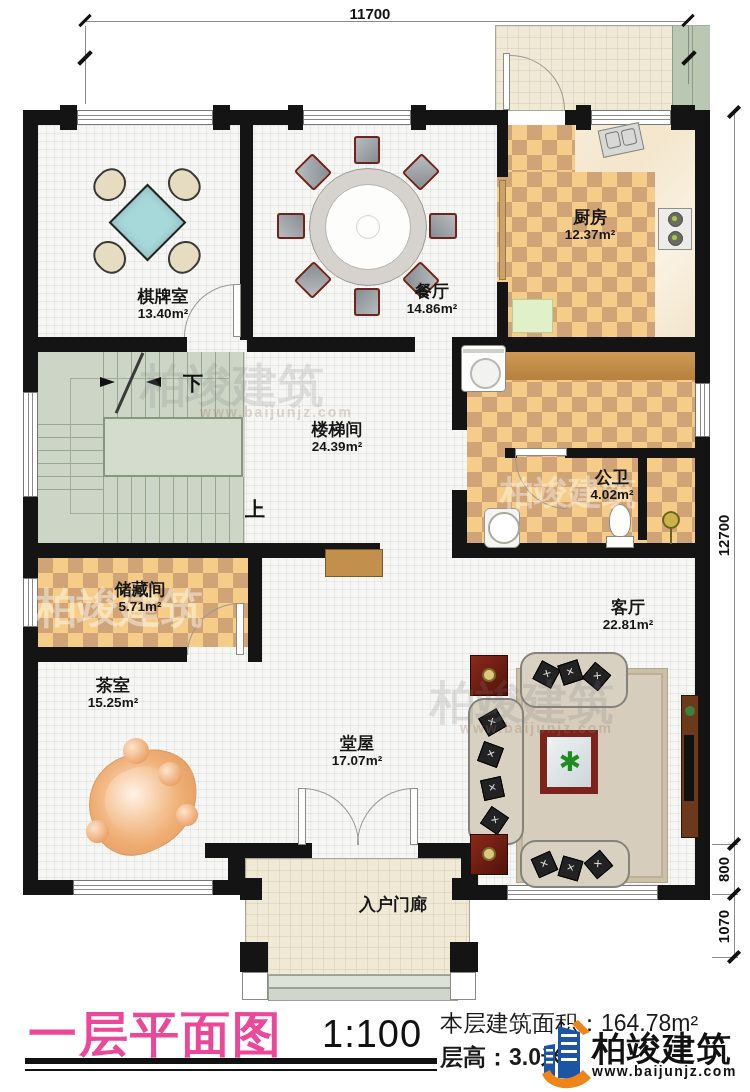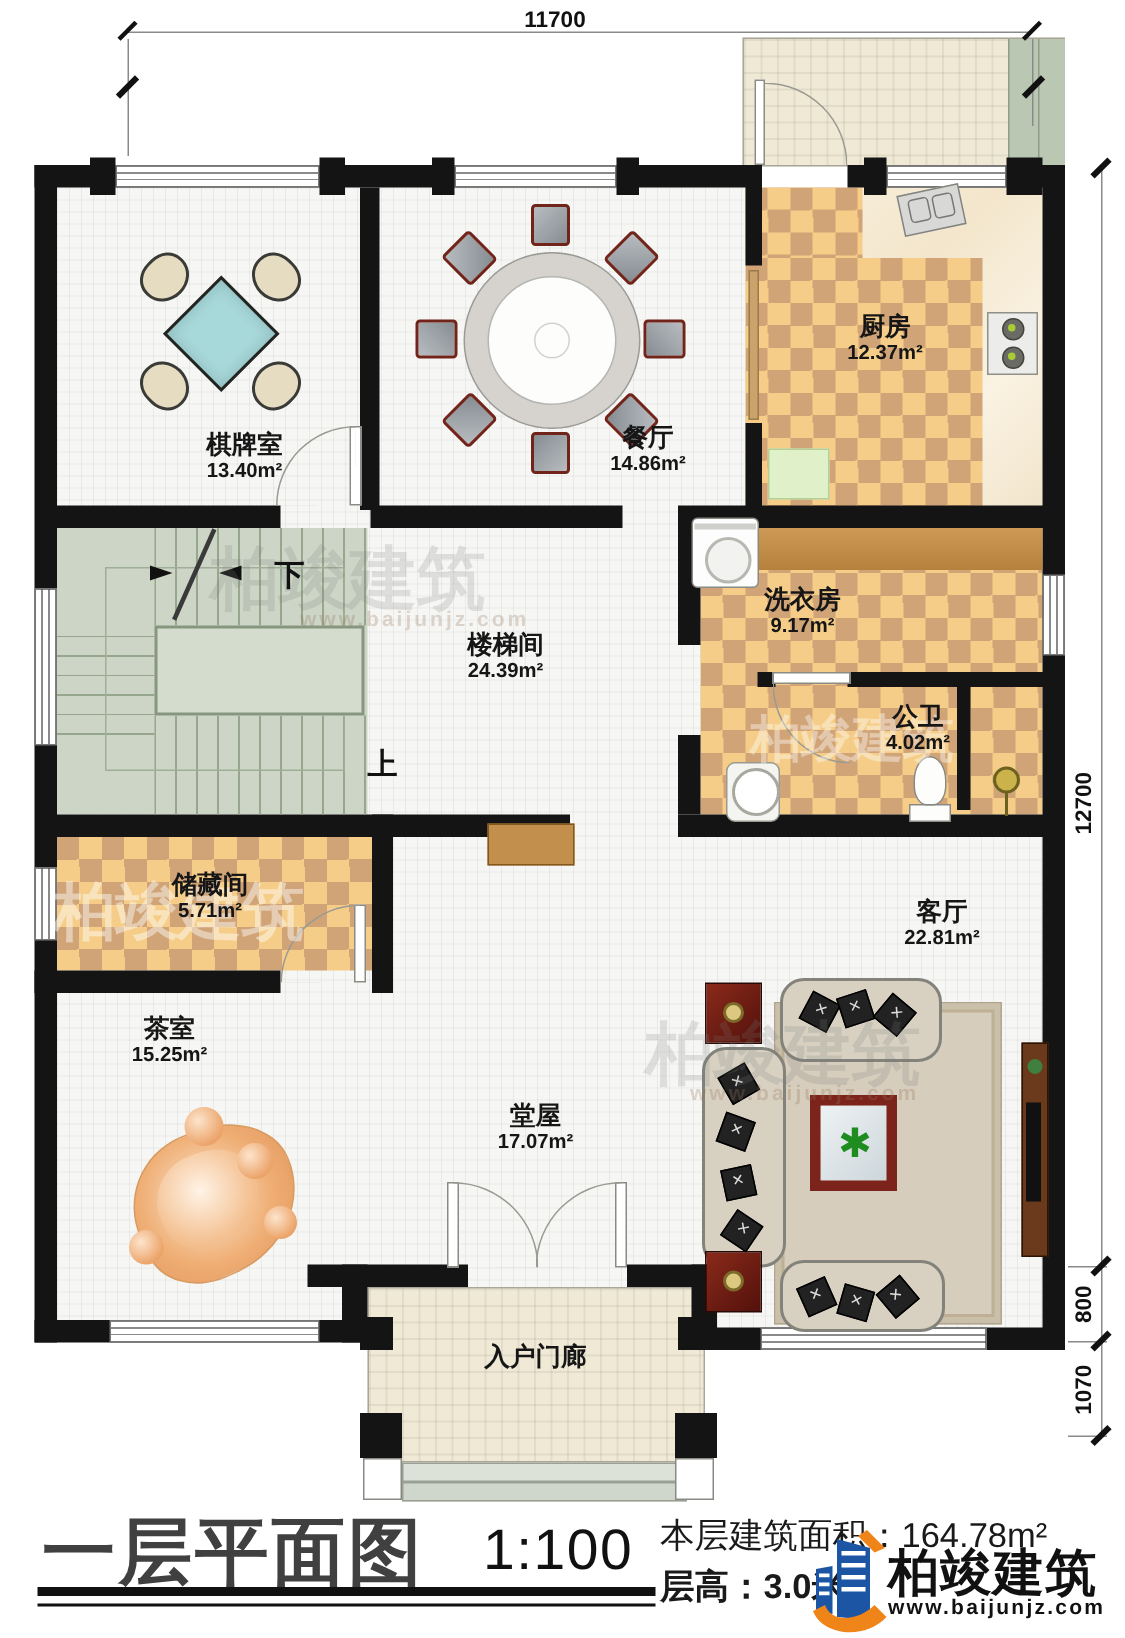--- a/index.html
+++ b/index.html
@@ -229,24 +229,20 @@
       <div class="rarea">13.40m²</div>
     </div>
   <div class="rlabel" style="left:372px;top:282px;width:120px;">
     <div class="rname">餐厅</div>
       <div class="rarea">14.86m²</div>
     </div>
   <div class="rlabel" style="left:530px;top:208px;width:120px;">
     <div class="rname">厨房</div>
       <div class="rarea">12.37m²</div>
     </div>
-  <div class="rlabel" style="left:475px;top:390px;width:120px;">
-    <div class="rname">洗衣房</div>
-      <div class="rarea">9.17m²</div>
-    </div>
   <div class="rlabel" style="left:552px;top:468px;width:120px;">
     <div class="rname">公卫</div>
       <div class="rarea">4.02m²</div>
     </div>
   <div class="rlabel" style="left:277px;top:420px;width:120px;">
     <div class="rname">楼梯间</div>
       <div class="rarea">24.39m²</div>
     </div>
   <div class="rlabel" style="left:80px;top:580px;width:120px;">
     <div class="rname">储藏间</div>
@@ -257,21 +253,21 @@
       <div class="rarea">15.25m²</div>
     </div>
   <div class="rlabel" style="left:297px;top:703px;width:120px;margin-top:31px;">
     <div class="rname">堂屋</div>
       <div class="rarea">17.07m²</div>
     </div>
   <div class="rlabel" style="left:568px;top:598px;width:120px;">
     <div class="rname">客厅</div>
       <div class="rarea">22.81m²</div>
     </div>
-  <div class="rlabel" style="left:287px;top:895px;width:140px;">
+  <div class="rlabel" style="left:287px;top:895px;width:140px;text-align:right;">
     <div class="rname">入户门廊</div>
     </div>
 
   <div class="dimline" style="left:85px;top:21px;width:603px;height:1px;"></div>
   <div class="dimline" style="left:85px;top:26px;width:1px;height:78px;"></div>
   <div class="dimline" style="left:688px;top:26px;width:1px;height:58px;"></div>
   <div class="tick" style="left:77px;top:19px;width:16px;height:3px;"></div>
   <div class="tick" style="left:680px;top:19px;width:16px;height:3px;"></div>
   <div class="tick" style="left:76px;top:56px;width:18px;height:4px;"></div>
   <div class="tick" style="left:680px;top:56px;width:18px;height:4px;"></div>
@@ -282,21 +278,21 @@
   <div class="dimline" style="left:712px;top:894px;width:26px;height:1px;"></div>
   <div class="dimline" style="left:712px;top:957px;width:26px;height:1px;"></div>
   <div class="tick" style="left:726px;top:110px;width:16px;height:4px;"></div>
   <div class="tick" style="left:726px;top:842px;width:16px;height:4px;"></div>
   <div class="tick" style="left:726px;top:892px;width:16px;height:4px;"></div>
   <div class="tick" style="left:726px;top:955px;width:16px;height:4px;"></div>
   <div class="dim" style="left:693px;top:527px;width:60px;transform:rotate(-90deg);">12700</div>
   <div class="dim" style="left:703px;top:861px;width:40px;transform:rotate(-90deg);">800</div>
   <div class="dim" style="left:698px;top:918px;width:50px;transform:rotate(-90deg);">1070</div>
 
-  <div class="abs" style="left:28px;top:1002px;font-size:49px;font-weight:bold;color:#404040;letter-spacing:2px;z-index:50;">一层平面图</div>
+  <div class="abs" style="left:28px;top:1002px;font-size:49px;font-weight:bold;color:#ec4899;letter-spacing:2px;z-index:50;">一层平面图</div>
   <div class="abs" style="left:322px;top:1013px;font-size:38px;color:#111;letter-spacing:1px;z-index:50;">1:100</div>
   <div class="abs" style="left:25px;top:1058px;width:412px;height:6px;background:#111;z-index:50;"></div>
   <div class="abs" style="left:25px;top:1069px;width:412px;height:2px;background:#111;z-index:50;"></div>
   <div class="abs" style="left:440px;top:1008px;font-size:23px;font-weight:normal;color:#1a1a1a;z-index:50;">本层建筑面积：164.78m²</div>
   <div class="abs" style="left:440px;top:1042px;font-size:23px;font-weight:bold;color:#1a1a1a;z-index:50;">层高：3.0米</div>
 
   <div class="abs" style="left:540px;top:1018px;width:52px;height:74px;z-index:60;">
     <svg width="52" height="74" viewBox="0 0 52 74">
       <polygon points="38,2 50,14 43,17 32,6" fill="#ef8418"></polygon>
       <polygon points="18,8 40,14 40,62 18,60" fill="#1d55a5"></polygon>

